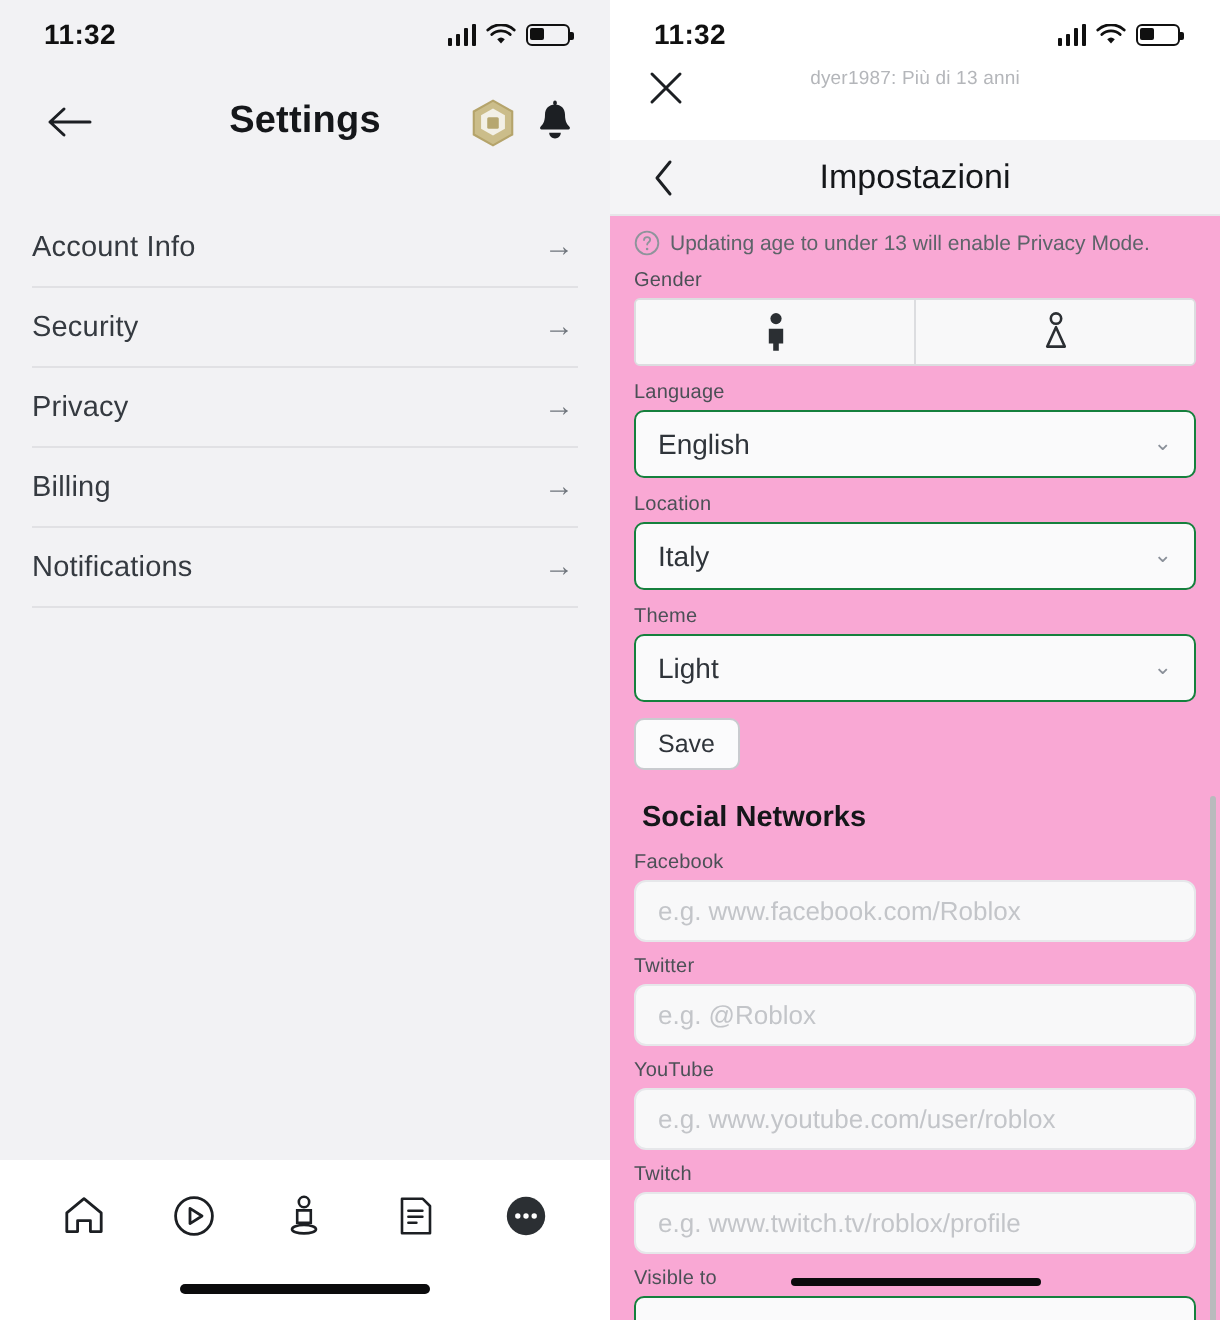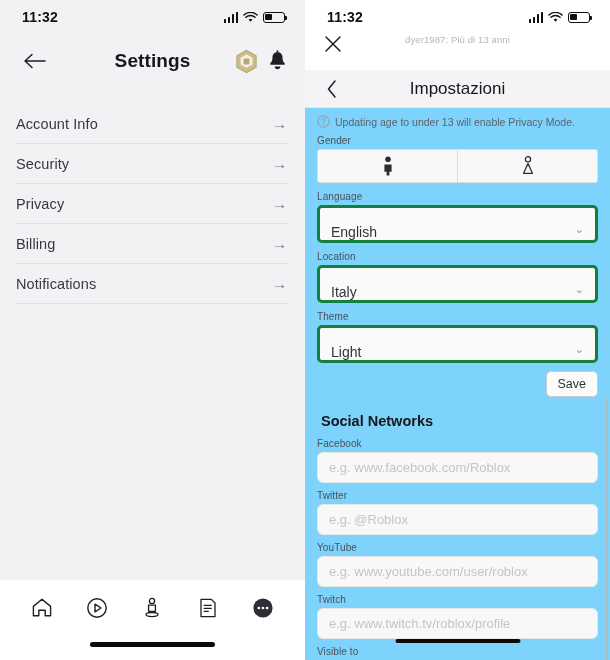--- a/index.html
+++ b/index.html
@@ -106,49 +106,49 @@
     display: flex; align-items: center; padding: 0 16px;
     position: relative; border-bottom: 1px solid #e6e6e9;
   }
   .rp-chev { width: 22px; height: 22px; display:flex; align-items:center; justify-content:center; }
   .rp-title {
     position: absolute; left: 0; right: 0; text-align: center;
     font-size: 17px; color: #15171a; font-weight: 400; pointer-events: none;
   }
 
   .rp-body {
-    flex: 1 1 auto; background: #7dd3fc;
+    flex: 1 1 auto; background: #f9a8d4;
     padding: 7px 12px 0 12px; position: relative; overflow: hidden;
   }
   .notice {
     display: flex; align-items: center; gap: 5px;
     font-size: 10.5px; color: #5d6369; margin-bottom: 7px;
   }
   .q-ico { flex: 0 0 auto; }
   .flabel {
     font-size: 10px; color: #4b5056; margin-bottom: 3px; letter-spacing: .1px;
   }
   .gender-row {
     display: flex; height: 34px; margin-bottom: 8px;
     border: 1px solid #dcdde0; border-radius: 3px; overflow: hidden; background: #f8f8f9;
   }
   .gender-btn {
     flex: 1; display: flex; align-items: center; justify-content: center; background: #f8f8f9;
   }
   .gender-btn + .gender-btn { border-left: 1px solid #dcdde0; }
 
   .sel {
-    height: 33px; border: 3px solid #15803d; border-radius: 5px;
-    background: #fafafb; display: flex; 
+    height: 33px; border: 1px solid #15803d; border-radius: 5px;
+    background: #fafafb; display: flex; align-items: center;
     padding: 16px 11px; margin-bottom: 8px;
   }
   .sel .val { font-size: 14px; color: #2f343a; flex: 1; }
   .sel .chev { color: #8a9099; font-size: 11px; line-height: 1; }
 
-  .save-row { display: flex; justify-content: flex-end; margin: 6px 0 16px; }
+  .save-row { display: flex; justify-content: flex-start; margin: 6px 0 16px; }
   .save-btn {
     border: 1px solid #c9cbcf; border-radius: 5px; background: #fbfbfc;
     font-size: 12.5px; color: #2f343a; padding: 5px 11px; font-family: inherit;
   }
   .sec-title {
     font-size: 14.5px; font-weight: bold; color: #15171a; margin: 0 0 9px 4px;
   }
   .tin {
     height: 31px; border: 1px solid #e6e7ea; border-radius: 6px;
     background: #f8f8f9; display: flex; align-items: center;

